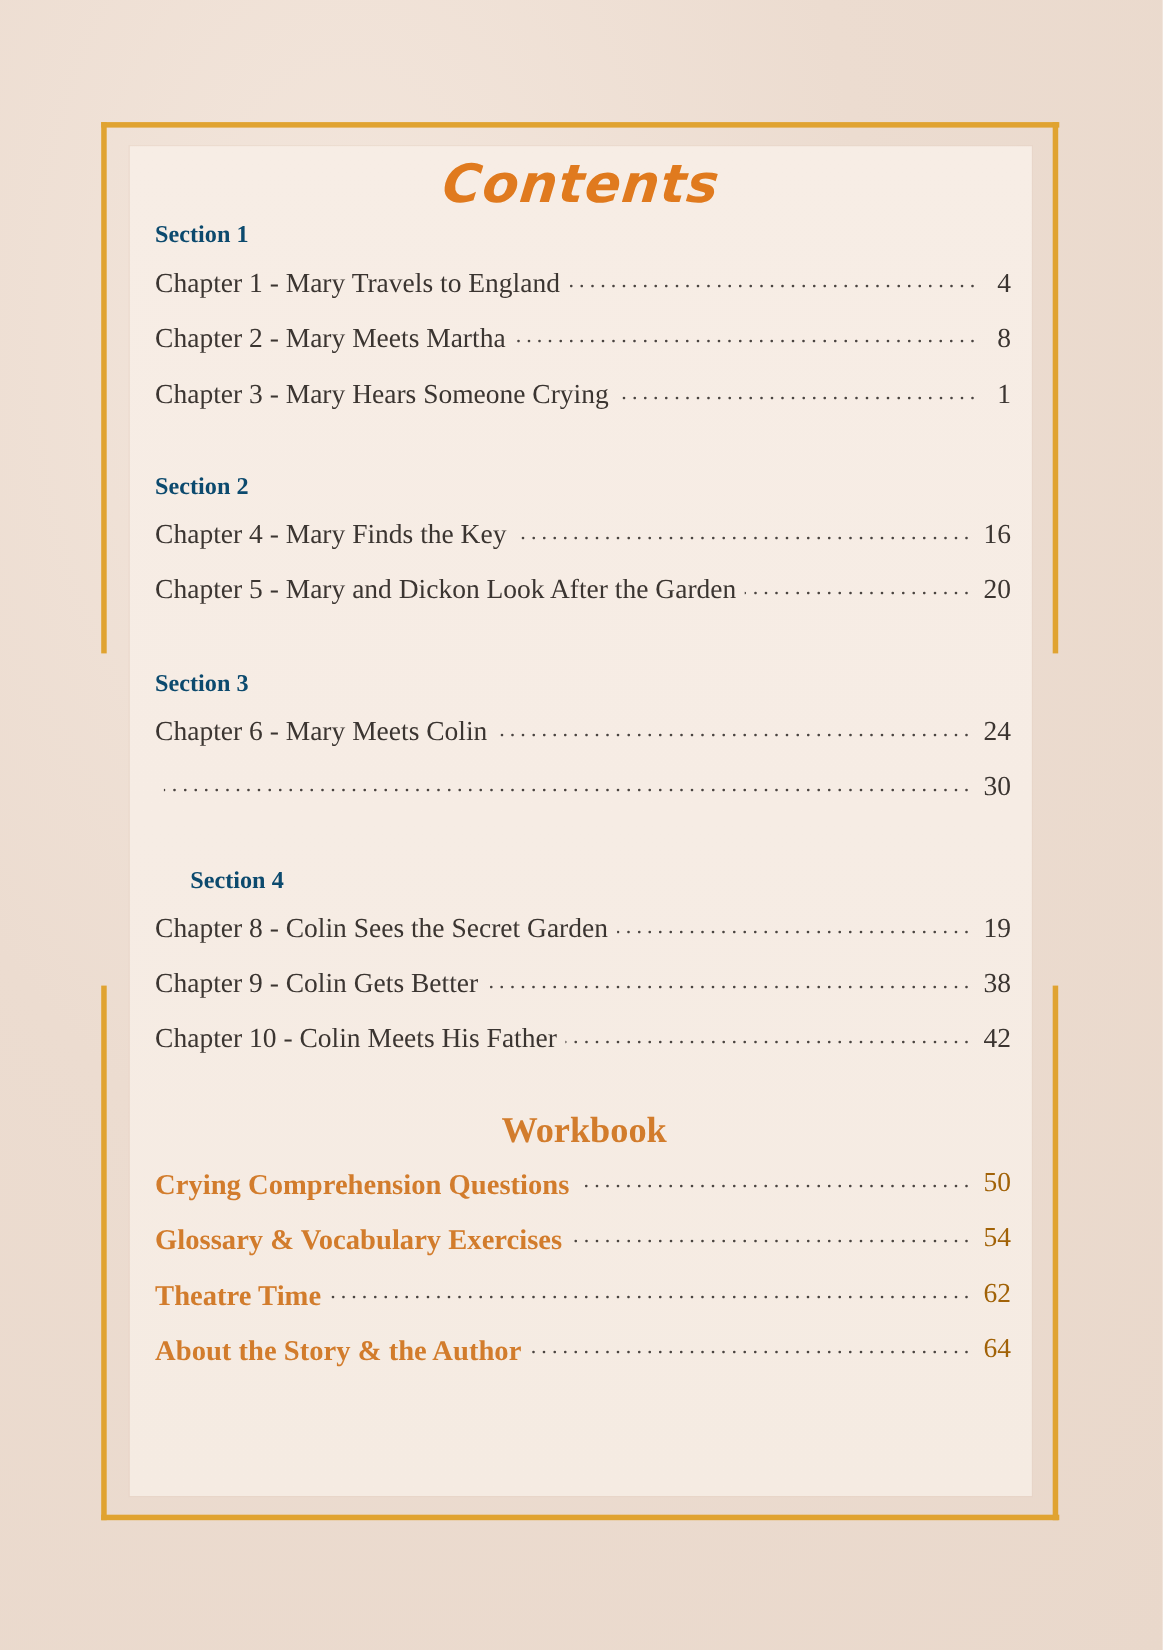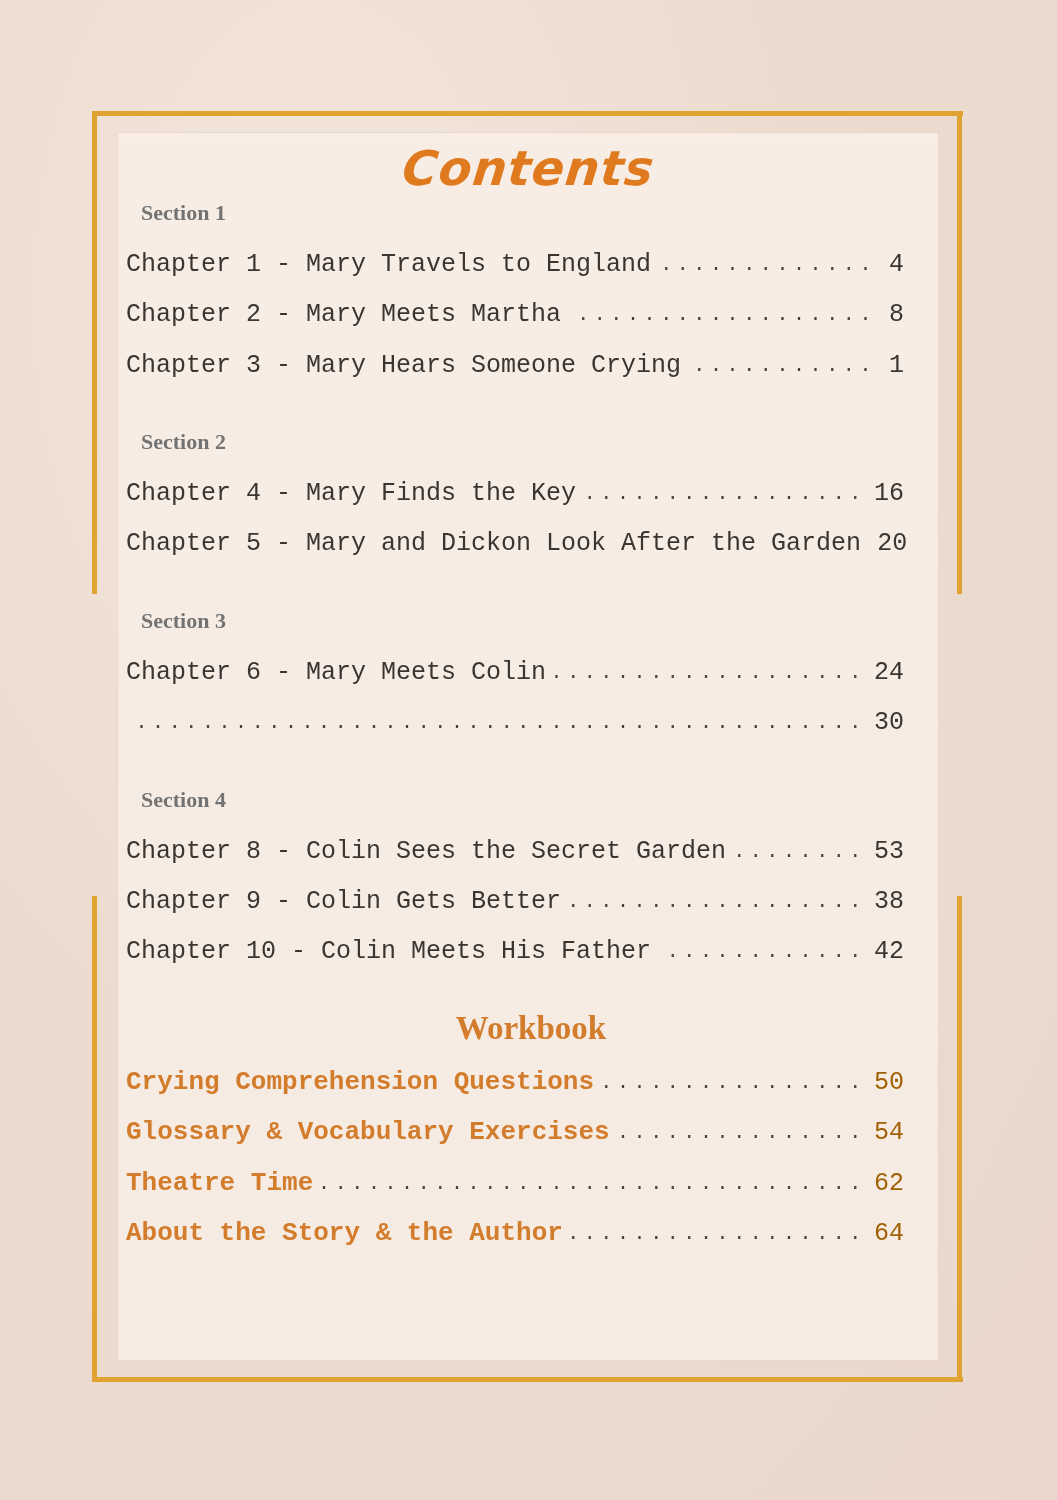--- a/index.html
+++ b/index.html
@@ -14,34 +14,34 @@
     background: linear-gradient(180deg, #f7ede5 0%, #f6ece4 50%, #f5ebe2 100%);
     box-shadow: 0 0 0 1px rgba(230,210,195,0.5);
   }
   .title {
     position:absolute; left:0; width:1057px; top:140px; text-align:center;
     font-family: "DejaVu Sans", sans-serif; font-weight:bold; font-style:italic;
     font-size:48px; color:#e07a1e; letter-spacing:1px;
     transform: skewX(-6deg);
   }
   .row {
-    position:absolute; left:126px; width:778px; height:40px;
-    display:flex; align-items:center;
-    font-size:25px; color:#3b3531;font-family:Liberation Mono, monospace;
+    position:absolute; left:141px; width:778px; height:40px;
+    display:flex; 
+    font-size:25px; color:#3b3531;
   }
   .row .label { white-space:nowrap; }
   .row .dots {
     flex:1; overflow:hidden; white-space:nowrap; margin:0 8px;
     color:#4a4440; font-size:20px; letter-spacing:4.6px; text-align:right;
     direction:rtl;
   }
   .row .page { white-space:nowrap; text-align:right; min-width:20px; }
   .section {
     position:absolute; left:141px; height:30px; line-height:30px;
-    font-size:22px; font-weight:bold; color:#737373;
+    font-size:22px; font-weight:bold; color:#0c4a6e;
   }
   .wb-title {
     position:absolute; left:0; width:1062px; top:1010px; text-align:center;
     font-size:33px; font-weight:bold; color:#d27c2c;
   }
   .row.wb { color:#d27c2c; font-weight:bold; font-size:26px; }
   .row.wb .page { color:#a16207; font-weight:normal; font-size:25px; }
   .row.wb .dots { font-weight:normal; }
 </style>
 </head>
@@ -91,25 +91,25 @@
 <div class="row" style="top:652px;">
   <span class="label">Chapter 6 - Mary Meets Colin</span>
   <span class="dots">..........................................................................................</span>
   <span class="page">24</span>
 </div>
 <div class="row" style="top:702px;">
   <span class="dots">..........................................................................................</span>
   <span class="page">30</span>
 </div>
 
-<div class="section" style="top:785px;">Section 4</div>
+<div class="section" style="top:785px;margin-left:32px;">Section 4</div>
 <div class="row" style="top:831px;">
   <span class="label">Chapter 8 - Colin Sees the Secret Garden</span>
   <span class="dots">..........................................................................................</span>
-  <span class="page">53</span>
+  <span class="page">19</span>
 </div>
 <div class="row" style="top:881px;">
   <span class="label">Chapter 9 - Colin Gets Better</span>
   <span class="dots">..........................................................................................</span>
   <span class="page">38</span>
 </div>
 <div class="row" style="top:931px;">
   <span class="label">Chapter 10 - Colin Meets His Father</span>
   <span class="dots">..........................................................................................</span>
   <span class="page">42</span>

